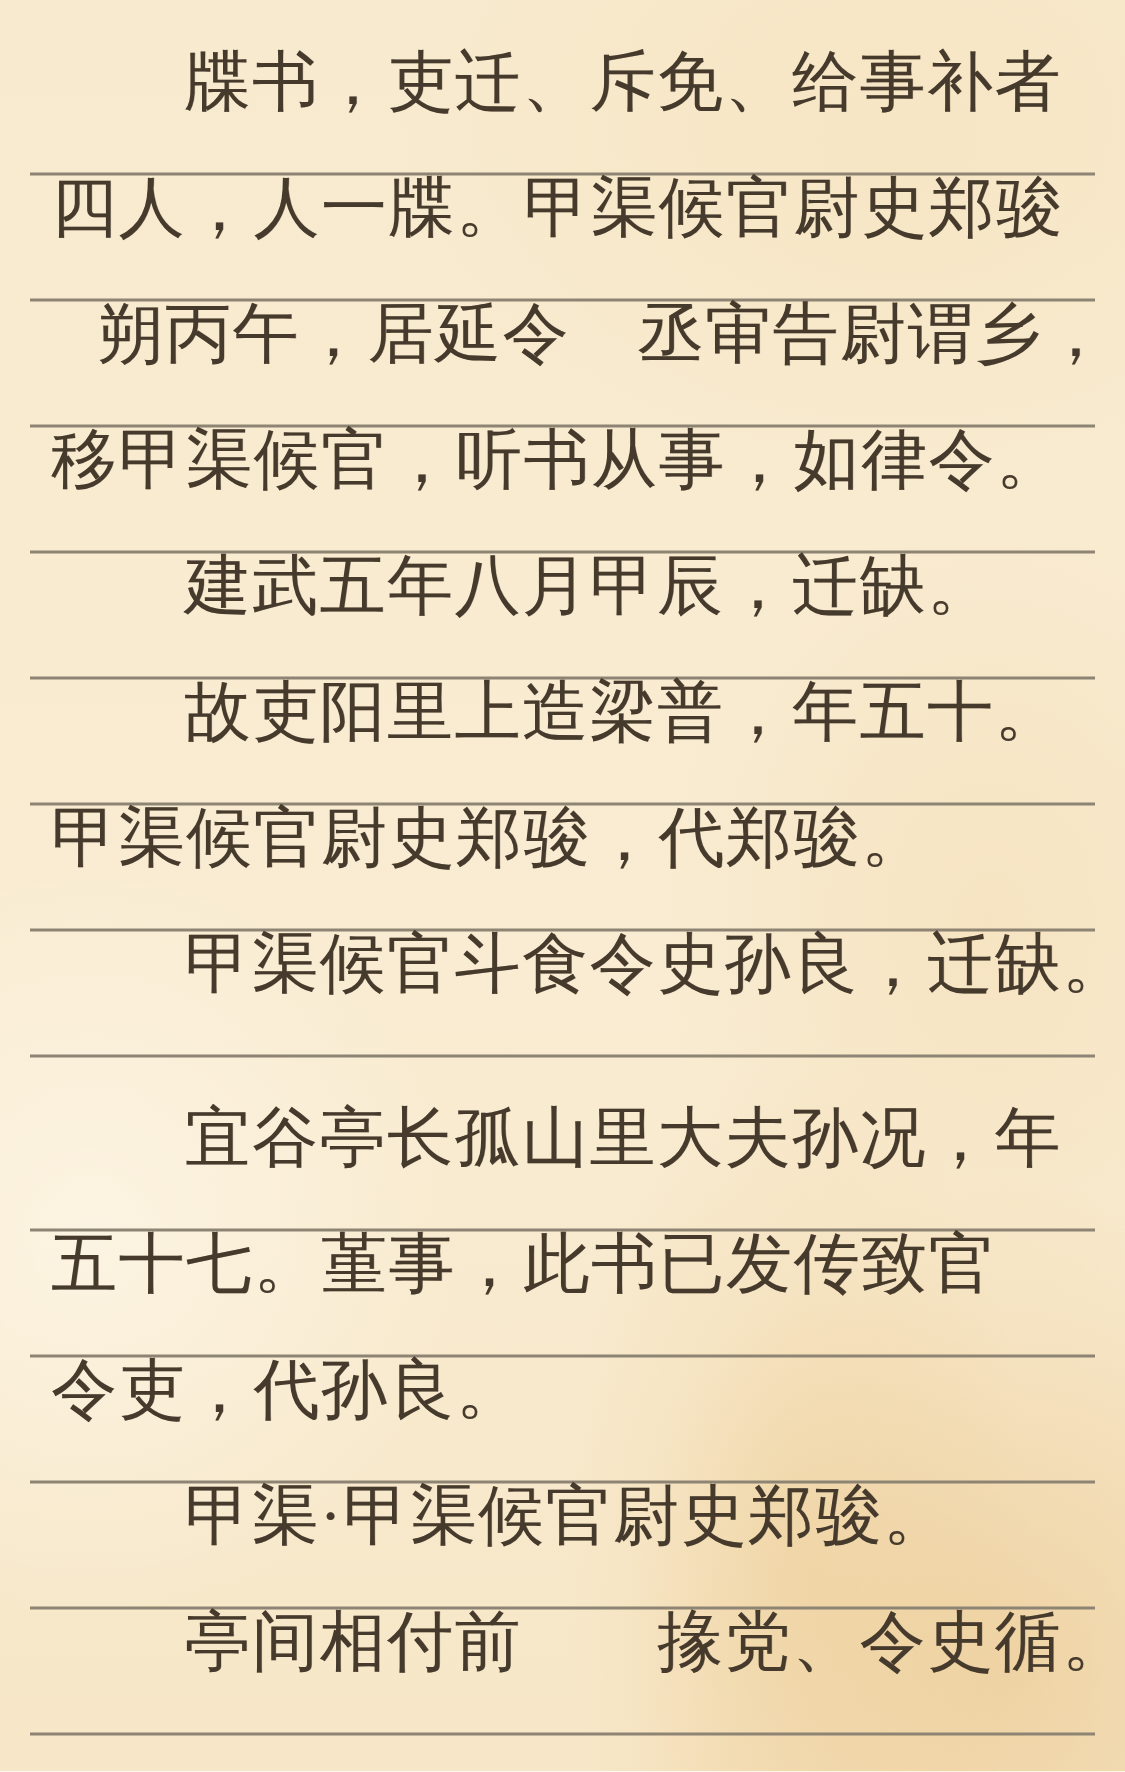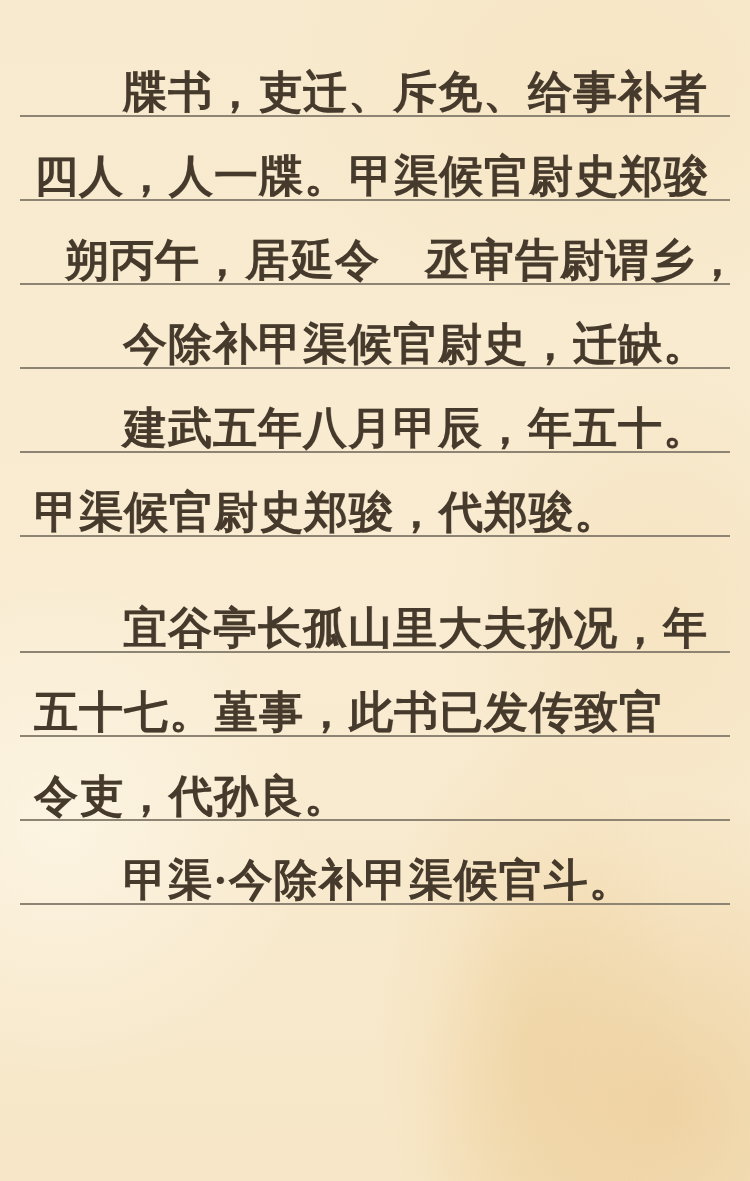--- a/index.html
+++ b/index.html
@@ -20,24 +20,23 @@
   .rows {
     position: absolute;
     left: 20px;
     right: 20px;
     top: 33px;
   }
   .row {
     height: 82px;
     border-bottom: 2px solid #8e8474;
     display: flex;
-    align-items: flex-end;
+    align-items: flex-start;
     padding-left: 14px;
     box-sizing: content-box;
-    font-weight: bold;
   }
   .row.indent { padding-left: 103px; }
   .row .txt {
     font-size: 44px;
     line-height: 1;
     letter-spacing: 1px;
     color: #463a2c;
     white-space: nowrap;
     text-shadow: 0.4px 0.4px 0 rgba(70,58,44,0.35);
   }
@@ -49,35 +48,44 @@
   <div class="rows">
     <div class="row indent" style="border-bottom-color: rgb(142, 132, 116);">
         <span class="txt" style="color: rgb(70, 58, 44);">牒书，吏迁、斥免、给事补者</span>
       </div>
     <div class="row" style="border-bottom-color: rgb(142, 132, 116);">
         <span class="txt" style="color: rgb(70, 58, 44);">四人，人一牒。甲渠候官尉史郑骏</span>
       </div>
     <div class="row" style="border-bottom-color: rgb(142, 132, 116);">
         <span class="txt" style="color: rgb(70, 58, 44); margin-left: 31px;">朔丙午，居延令　丞审告尉谓乡，</span>
       </div>
-    <div class="row indent" style="border-bottom-color: rgb(142, 132, 116);">
-        <span class="txt" style="color: rgb(70, 58, 44);">今除补甲渠候官尉史，迁缺。</span>
+    <div class="row" style="border-bottom-color: rgb(142, 132, 116);">
+        <span class="txt" style="color: rgb(70, 58, 44);">移甲渠候官，听书从事，如律令。</span>
       </div>
     <div class="row indent" style="border-bottom-color: rgb(142, 132, 116);">
-        <span class="txt" style="color: rgb(70, 58, 44);">建武五年八月甲辰，年五十。</span>
+        <span class="txt" style="color: rgb(70, 58, 44);">建武五年八月甲辰，迁缺。</span>
+      </div>
+    <div class="row indent" style="border-bottom-color: rgb(142, 132, 116);">
+        <span class="txt" style="color: rgb(70, 58, 44);">故吏阳里上造梁普，年五十。</span>
       </div>
     <div class="row" style="border-bottom-color: rgb(142, 132, 116);">
         <span class="txt" style="color: rgb(70, 58, 44);">甲渠候官尉史郑骏，代郑骏。</span>
+      </div>
+    <div class="row indent" style="border-bottom-color: rgb(142, 132, 116);">
+        <span class="txt" style="color: rgb(70, 58, 44);">甲渠候官斗食令史孙良，迁缺。</span>
       </div>
     <div class="row indent" style="border-bottom-color: rgb(142, 132, 116); margin-top: 32px;">
         <span class="txt" style="color: rgb(70, 58, 44);">宜谷亭长孤山里大夫孙况，年</span>
       </div>
     <div class="row" style="border-bottom-color: rgb(142, 132, 116);">
         <span class="txt" style="color: rgb(70, 58, 44);">五十七。堇事，此书已发传致官</span>
       </div>
     <div class="row" style="border-bottom-color: rgb(142, 132, 116);">
         <span class="txt" style="color: rgb(70, 58, 44);">令吏，代孙良。</span>
       </div>
     <div class="row indent" style="border-bottom-color: rgb(142, 132, 116);">
-        <span class="txt" style="color: rgb(70, 58, 44);">甲渠·今除补甲渠候官斗。</span>
+        <span class="txt" style="color: rgb(70, 58, 44);">甲渠·甲渠候官尉史郑骏。</span>
+      </div>
+    <div class="row indent" style="border-bottom-color: rgb(142, 132, 116);">
+        <span class="txt" style="color: rgb(70, 58, 44);">亭间相付前　　掾党、令史循。</span>
       </div>
   </div>
 </div>
 
 </body></html>

